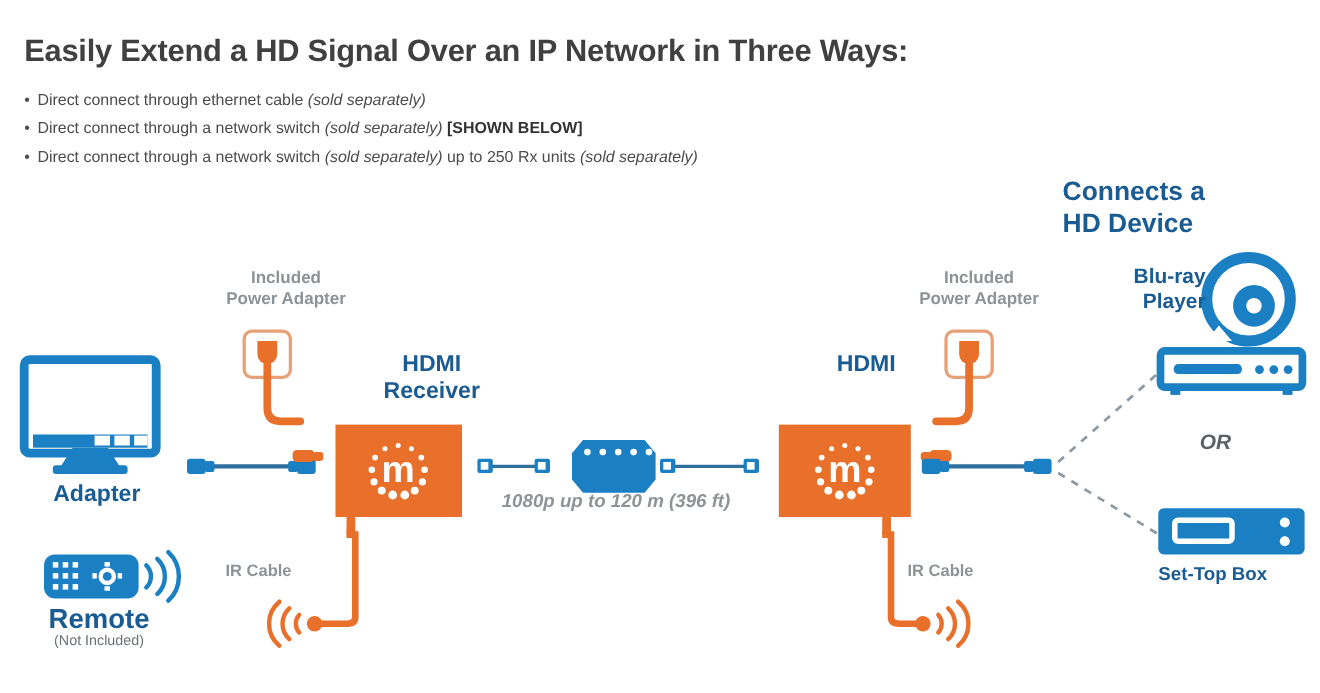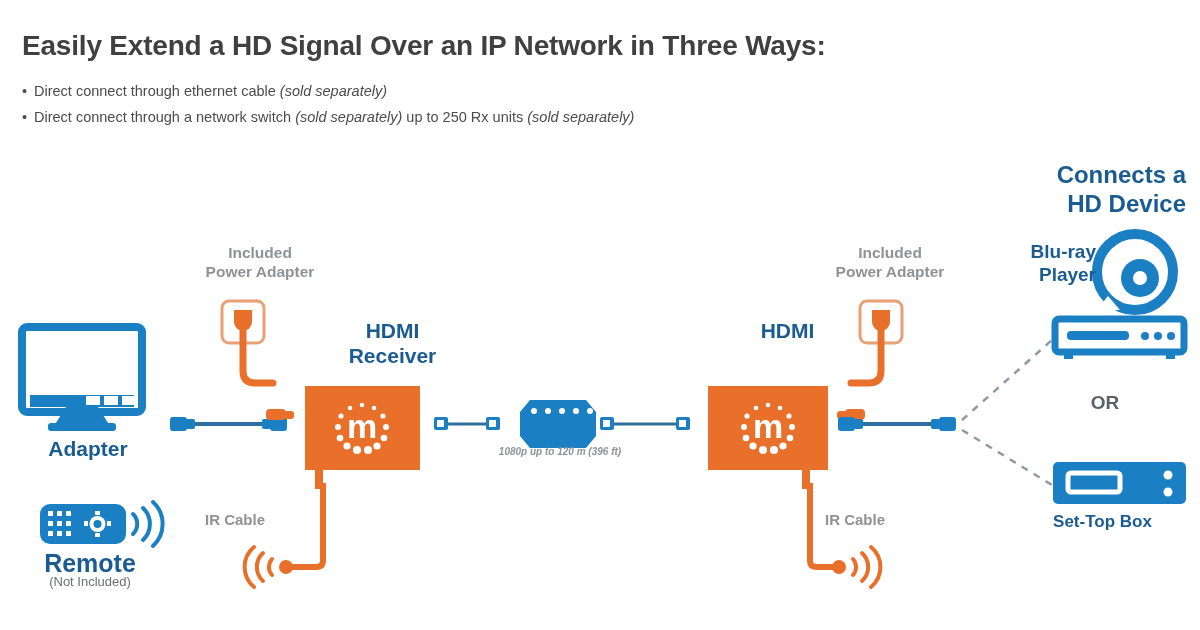--- a/index.html
+++ b/index.html
@@ -36,33 +36,33 @@
   
   .lbl-blue-bold{
     color:#1A5C92;font-weight:bold;text-align:center;
   }
   .lbl-gray{
     color:#8e9397;text-align:center;font-weight:600;
   }
 
   .connects{
     right:14px;top:160px;width:220px;
-    font-size:24px;line-height:29px;text-align:right;
+    font-size:24px;line-height:29px;text-align:left;
   }
   .bluray-label{
     left:1006px;top:240px;width:90px;
     font-size:19px;line-height:23px;text-align:right;
   }
   .settop-label{
     left:1020px;top:512px;width:165px;
     font-size:17px;text-align:center;
   }
   .or-label{
     left:1075px;top:392px;width:60px;
-    font-size:19px;text-align:center;color:#5b6166;font-weight:bold;
+    font-size:19px;text-align:center;color:#5b6166;font-weight:bold;font-style:italic;
   }
   .display-label{
     left:18px;top:437px;width:140px;font-size:21px;text-align:center;
   }
   .remote-label{
     left:10px;top:553px;width:160px;font-size:25px;text-align:center;line-height:21px;
   }
   .remote-sub{
     left:10px;top:574px;width:160px;font-size:13px;text-align:center;color:#6c7175;
   }
@@ -79,36 +79,39 @@
     left:820px;top:243px;width:140px;font-size:15.5px;line-height:19px;text-align:center;
   }
   .ir-left{
     left:205px;top:511px;width:110px;font-size:15px;text-align:left;
   }
   .ir-right{
     left:825px;top:511px;width:110px;font-size:15px;text-align:left;
   }
   .cable-spec{
     left:440px;top:446px;width:240px;
-    font-size:10px;font-style:italic;color:#8e9397;text-align:center;font-weight:600;
+    font-size:17px;font-style:italic;color:#8e9397;text-align:center;font-weight:600;
   }
 
   svg{display:block;}
   .svgLayer{left:0;top:0;width:1200px;height:630px;pointer-events:none;}
 </style>
 </head>
 <body>
 
 <div id="stage">
 
   <div class="abs title">Easily Extend a HD Signal Over an IP Network in Three Ways:</div>
 
   <div class="abs bullets">
     <div class="bullet">
       <span class="dot">•</span><span>Direct connect through ethernet cable </span><i>(sold separately)</i>
+    </div>
+    <div class="bullet">
+      <span class="dot">•</span><span>Direct connect through a network switch </span><i>(sold separately)</i><span> </span><b>[SHOWN BELOW]</b>
     </div>
     <div class="bullet">
       <span class="dot">•</span><span>Direct connect through a network switch </span><i>(sold separately)</i><span> up to 250 Rx units </span><i>(sold separately)</i>
     </div>
   </div>
 
   <svg class="abs svgLayer" viewBox="0 0 1200 630">
 
     <g>
       <rect x="22" y="327" width="120" height="85" rx="5" fill="none" stroke="#1B7FC4" stroke-width="8"></rect>

